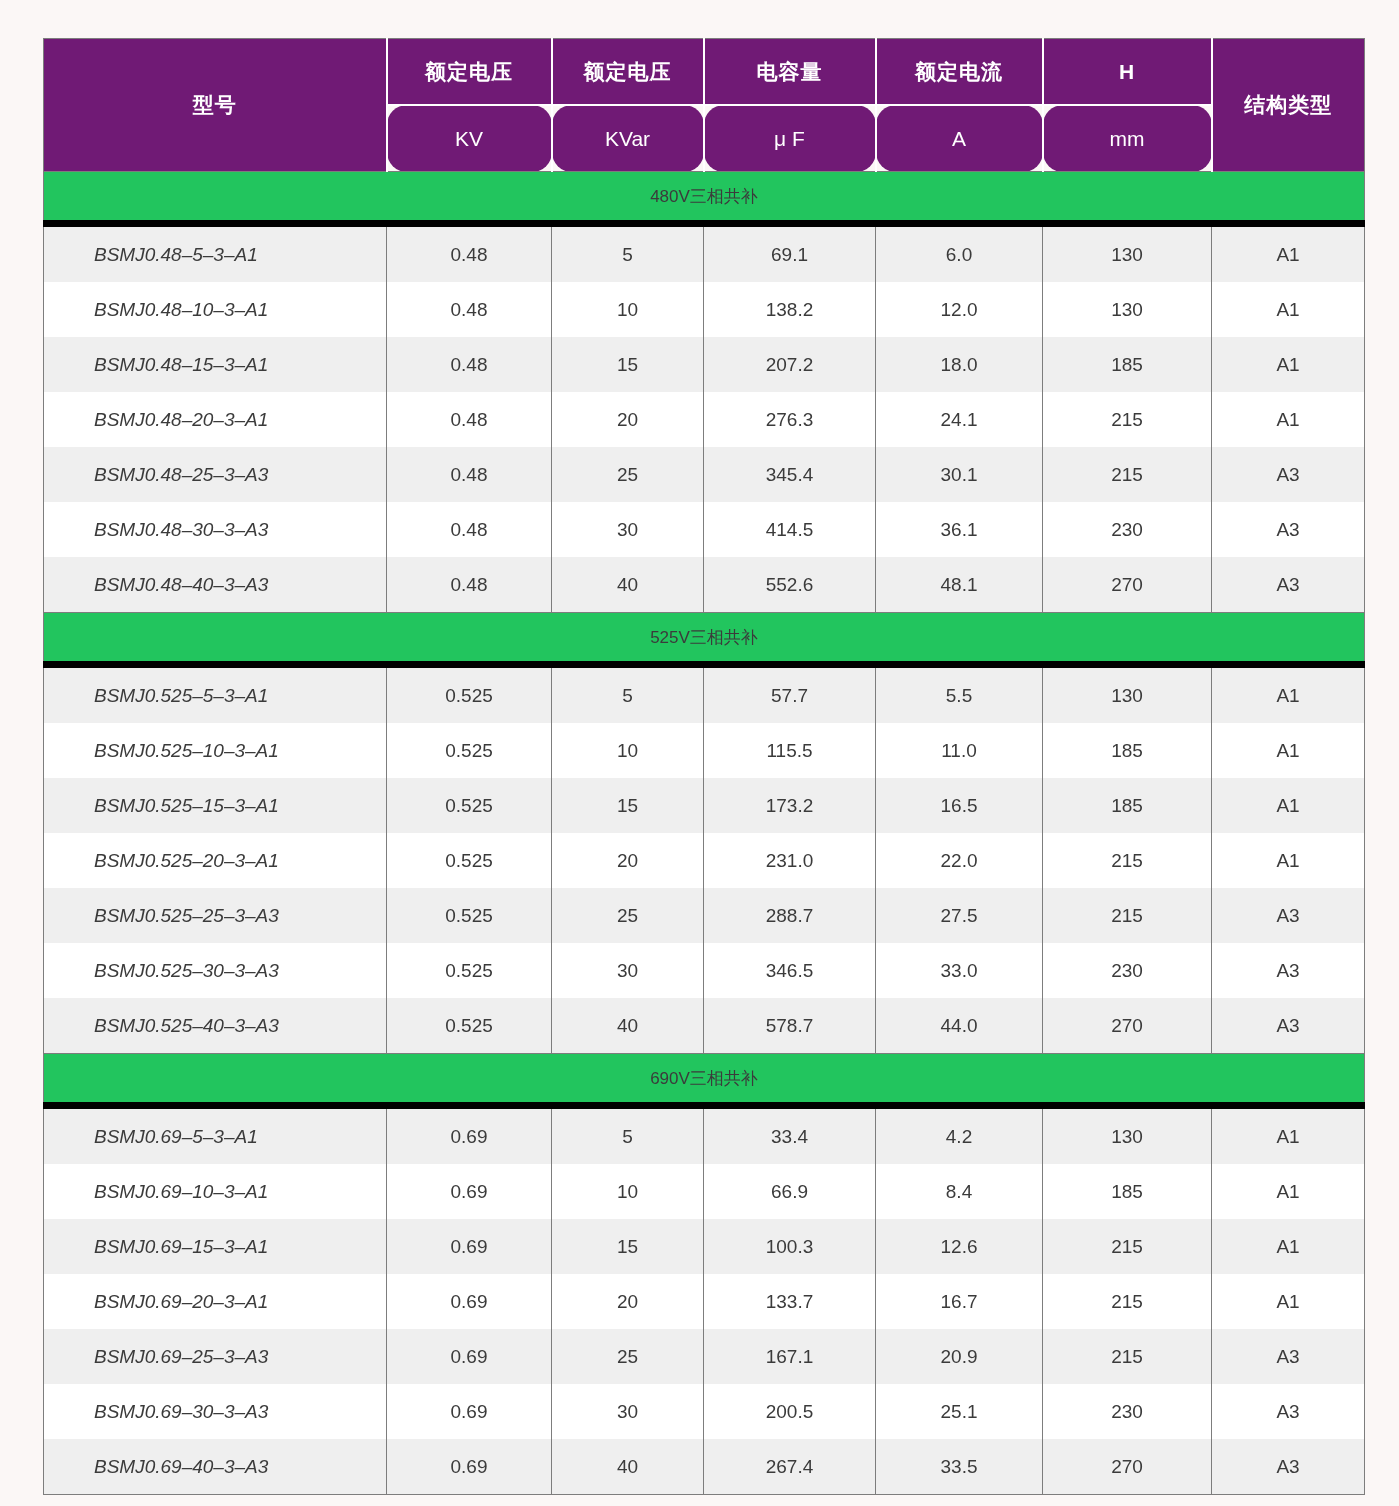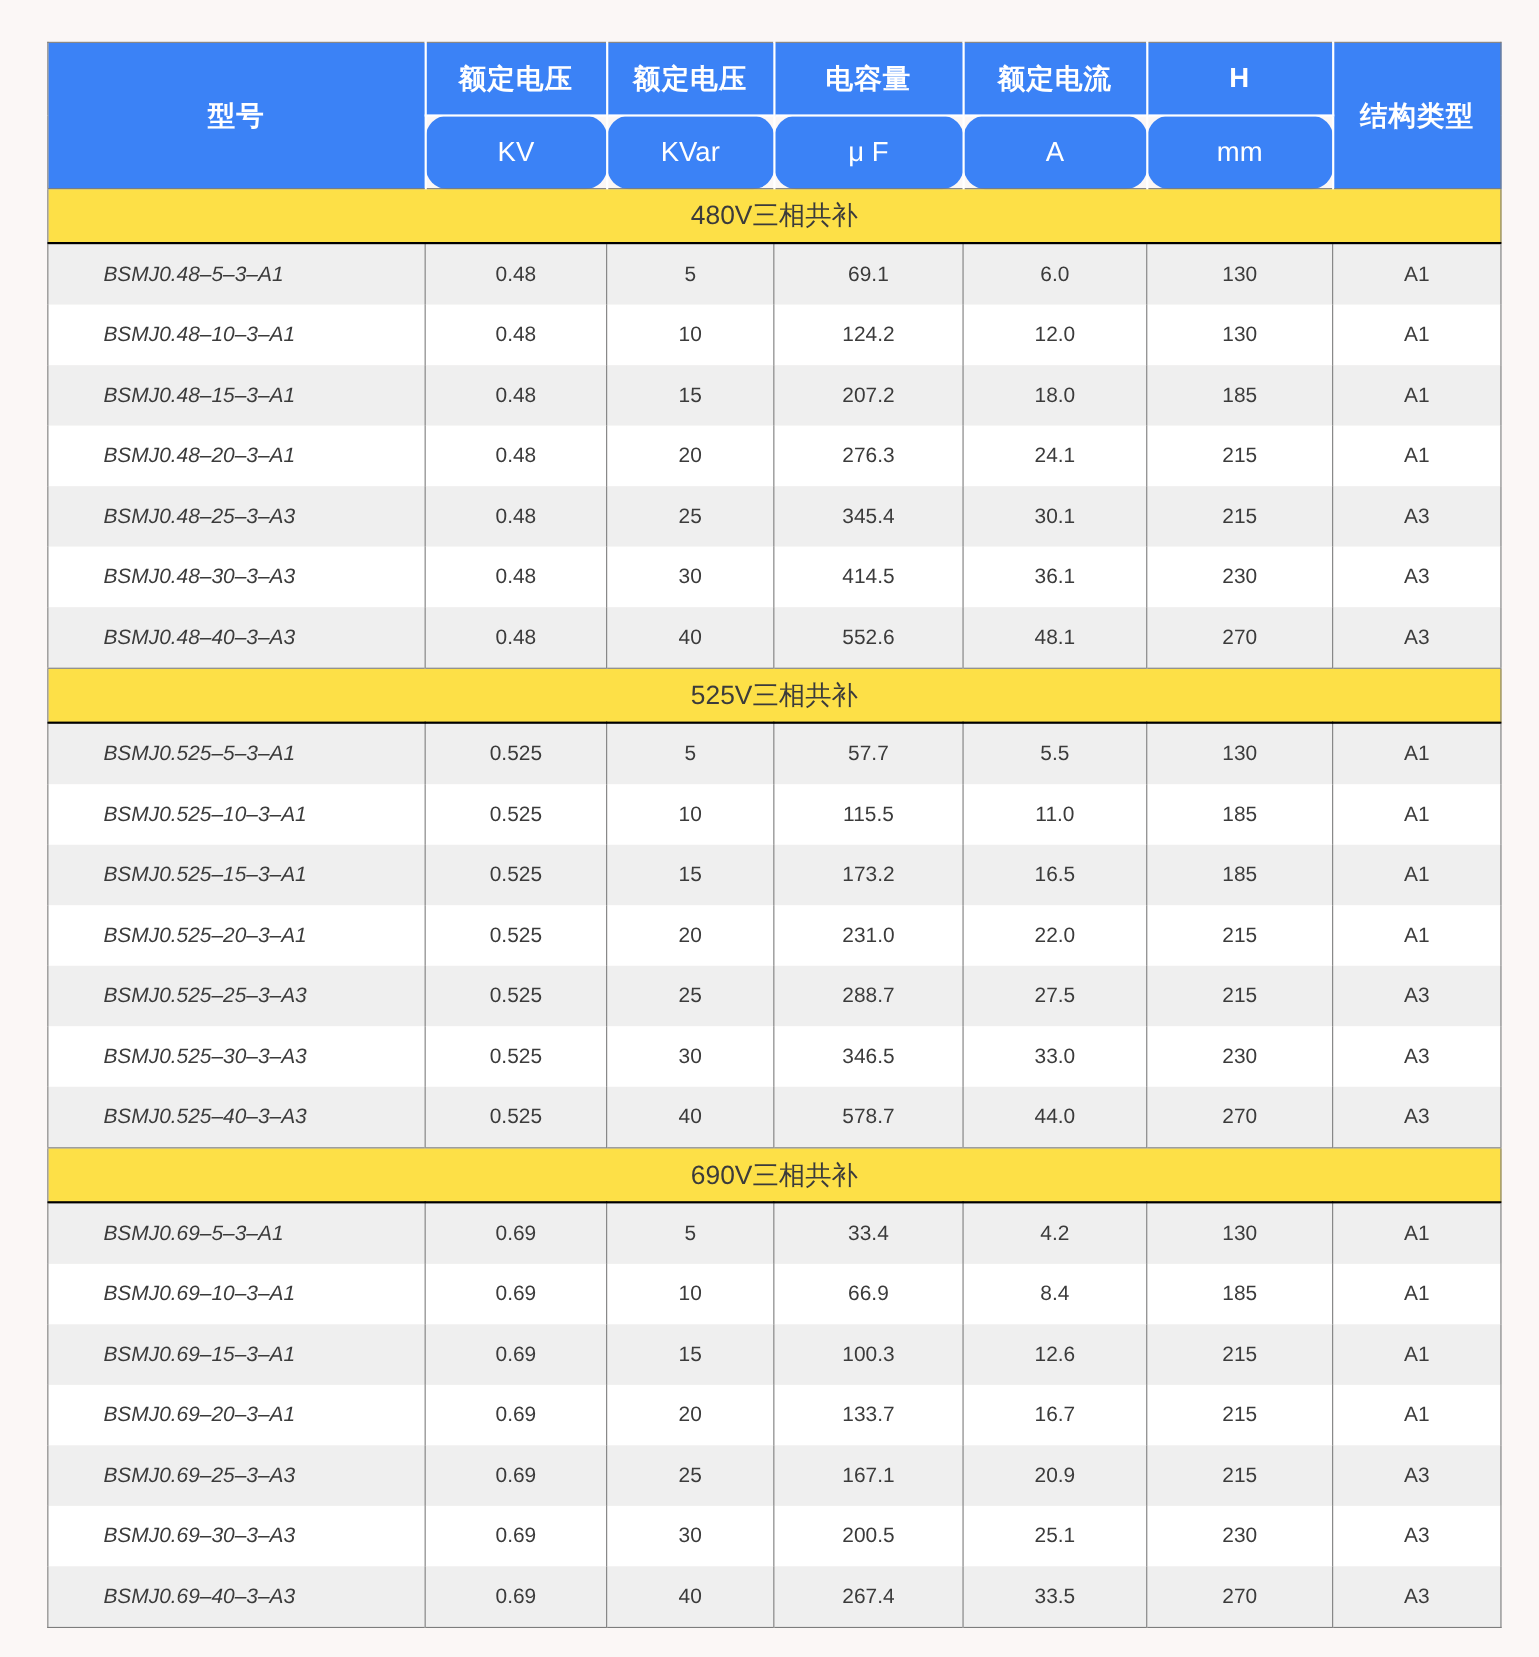--- a/index.html
+++ b/index.html
@@ -23,51 +23,51 @@
     position: absolute;
     left: 43px;
     top: 38px;
     width: 1321px;
     border-collapse: collapse;
     table-layout: fixed;
     border: 1px solid #7d7d7d;
   }
   
   thead th {
-    background: #3b82f6;
+    background: #701a75;
     color: #ffffff;
-    font-size: 25px;
+    font-size: 21px;
     font-weight: 600;
     text-align: center;
     vertical-align: middle;
     height: 65px;
     padding: 0;
     letter-spacing: 1px;
   }
   thead th.unit {
     font-weight: 500;
     letter-spacing: 0;
     border-radius: 20px;
   }
   thead th.vsep {
     border-right: 2px solid #ffffff;
   }
   thead th.hsep {
     border-bottom: 2px solid #ffffff;
   }
   
   tr.section-row td {
-    background: #fde047;
+    background: #22c55e;
     height: 48px;
     text-align: center;
     vertical-align: middle;
-    font-size: 24px;
+    font-size: 17px;
     color: #3b3b3b;
     border-top: 1px solid #7d7d7d;
-    border-bottom: 2px solid #000000;
+    border-bottom: 7px solid #000000;
     padding: 0;
   }
   
   tr.data-row td {
     height: 55px;
     background: #ffffff;
     text-align: center;
     vertical-align: middle;
     font-size: 19px;
     color: #3b3b3b;
@@ -128,21 +128,21 @@
           <td class="cell-kvar">5</td>
           <td class="cell-uf">69.1</td>
           <td class="cell-a">6.0</td>
           <td class="cell-h">130</td>
           <td class="cell-type">A1</td>
         </tr>
         <tr class="data-row">
           <td class="cell-model">BSMJ0.48–10–3–A1</td>
           <td class="cell-kv">0.48</td>
           <td class="cell-kvar">10</td>
-          <td class="cell-uf">124.2</td>
+          <td class="cell-uf">138.2</td>
           <td class="cell-a">12.0</td>
           <td class="cell-h">130</td>
           <td class="cell-type">A1</td>
         </tr>
         <tr class="data-row alt">
           <td class="cell-model">BSMJ0.48–15–3–A1</td>
           <td class="cell-kv">0.48</td>
           <td class="cell-kvar">15</td>
           <td class="cell-uf">207.2</td>
           <td class="cell-a">18.0</td>

